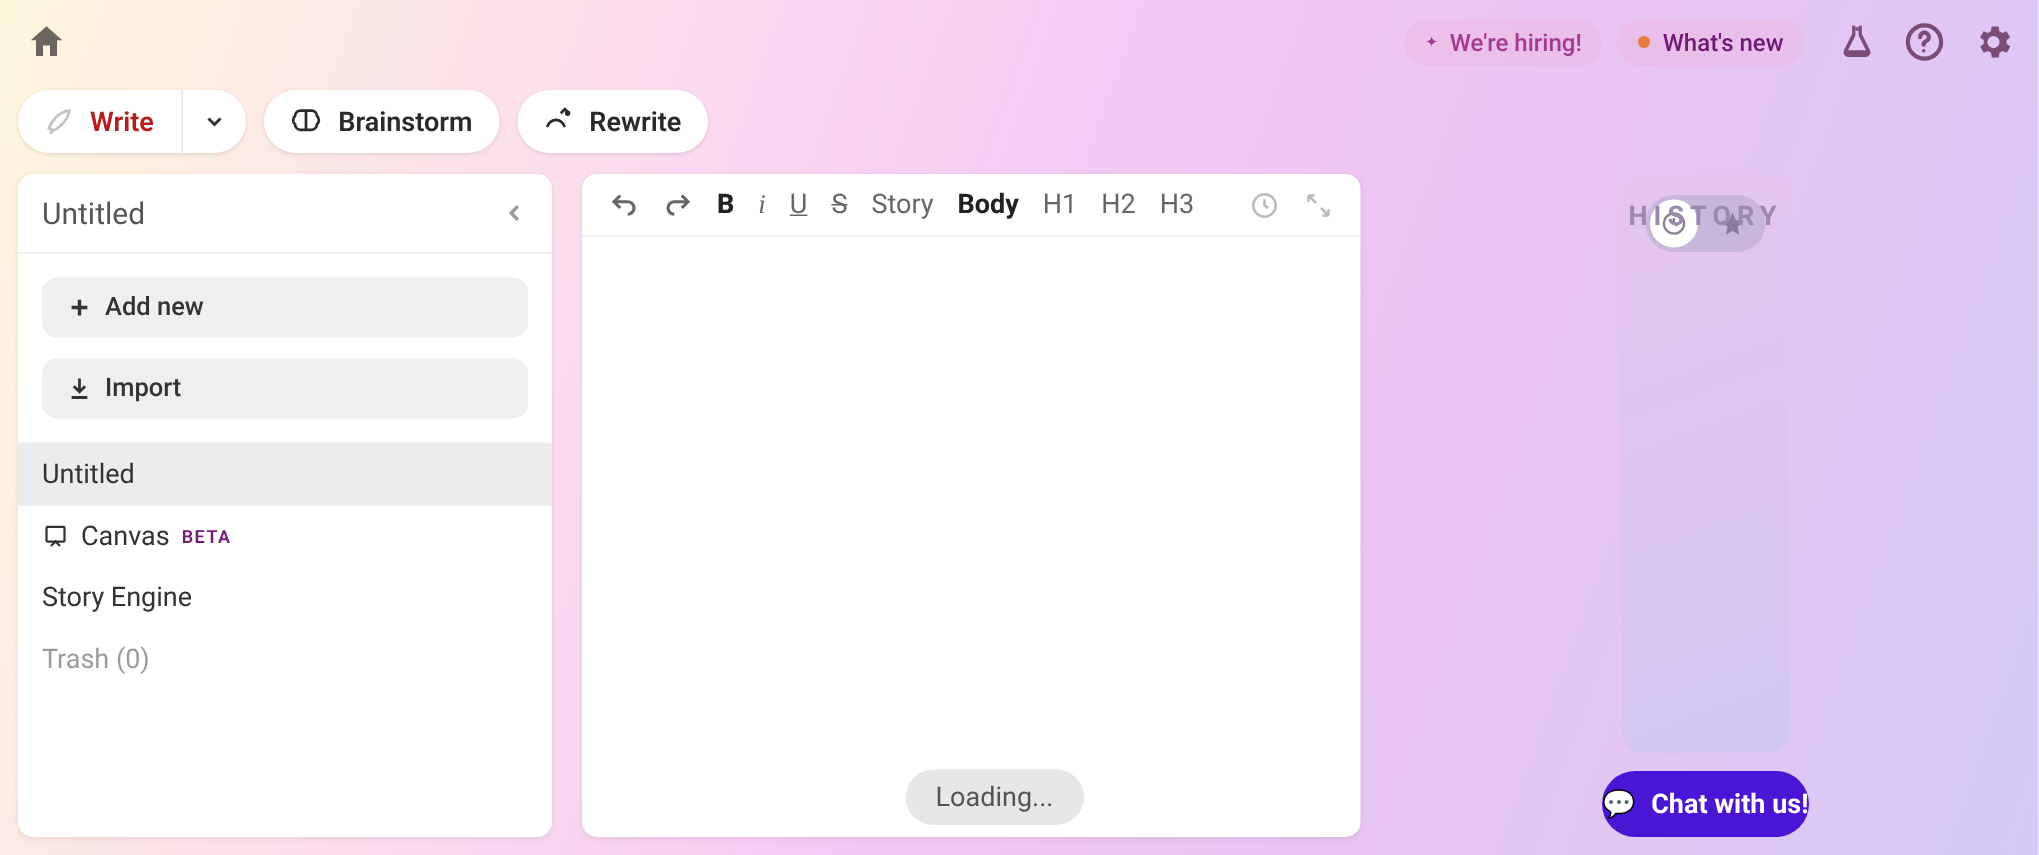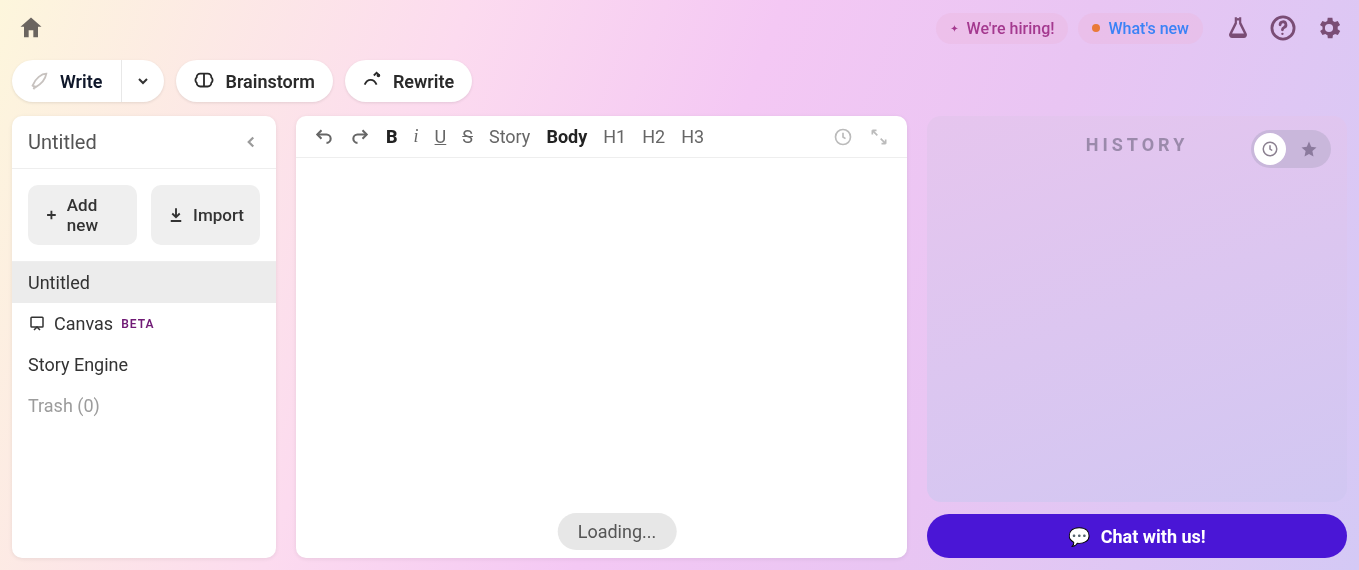--- a/index.html
+++ b/index.html
@@ -8,44 +8,44 @@
     background: linear-gradient(110deg, #fdf6dc 0%, #fcdbef 30%, #f4c8f4 50%, #e9c5f3 70%, #d4c9f5 100%);
   }
 
   
   .topbar { display:flex; align-items:center; height:56px; padding:0 16px; }
   .home-icon { color:#6b6560; cursor:pointer; }
   .spacer { flex:1; }
   .pill { border-radius:18px; padding:6px 14px; font-size:16px; font-weight:500; margin-left:10px; display:inline-flex; align-items:center; gap:8px; cursor:pointer; }
   .pill.hiring { background:rgba(236,184,225,0.45); color:#a4398f; }
   .pill.hiring .dot { font-size:10px; color:#a4398f; }
-  .pill.whatsnew { background:rgba(236,184,225,0.45); color:#3b82f6; }
+  .pill.whatsnew { background:rgba(236,184,225,0.45); color:#701a75; }
   .pill.whatsnew .dot { width:8px;height:8px;border-radius:50%; background:#e97a38; display:inline-block; }
   .top-icons { display:flex; align-items:center; gap:18px; margin-left:22px; color:#7a4d75; }
   .top-icons svg { cursor:pointer; }
 
   
   .actions { display:flex; align-items:center; gap:12px; padding:4px 12px 14px 12px; }
   .action-group { display:flex; align-items:center; background:#fff; border-radius:22px; box-shadow:0 1px 3px rgba(0,0,0,0.1); height:42px; }
   .action-group.split .main { padding:0 18px 0 16px; display:flex; align-items:center; gap:10px; height:100%; cursor:pointer; border-right:1px solid #e8e8e8; }
   .action-group.split .chev { width:42px; display:flex; align-items:center; justify-content:center; cursor:pointer; }
   .action-group.single { padding:0 18px 0 16px; display:flex; align-items:center; gap:10px; cursor:pointer; }
   .action-label { font-size:18px; font-weight:600; color:#2a2a2a; }
-  .action-label.dim { color:#0f172a; }
+  .action-label.dim { color:#b91c1c; }
   .action-icon { color:#2a2a2a; }
 
   
   .main-area { display:flex; padding:0 12px 12px 12px; gap:20px; height:calc(570px - 56px - 60px); }
 
   
-  .sidebar { width:264px; background:#fff; border-radius:10px; box-shadow:0 1px 4px rgba(0,0,0,0.08); display:flex; flex-direction:column; overflow:hidden; position:relative; }
+  .sidebar { width:356px; background:#fff; border-radius:10px; box-shadow:0 1px 4px rgba(0,0,0,0.08); display:flex; flex-direction:column; overflow:hidden; position:relative; }
   .sidebar-header { display:flex; align-items:center; justify-content:space-between; padding:14px 16px; border-bottom:1px solid #eee; }
   .sidebar-title { font-size:20px; color:#555; }
   .sidebar-header .chev-left { color:#9b9b9b; cursor:pointer; }
-  .sidebar-buttons { display:flex; gap:14px; padding:16px; }
+  .sidebar-buttons { display:flex; gap:14px; padding:16px;flex-direction:column; }
   .sb-btn { background:#efefef; border-radius:10px; padding:10px 16px; display:flex; align-items:center; gap:8px; font-size:17px; font-weight:500; color:#333; cursor:pointer; }
   .doc-list { flex:1; overflow-y:auto; position:relative; }
   .doc-item { padding:10px 16px; font-size:18px; color:#333; display:flex; align-items:center; gap:8px; cursor:pointer; }
   .doc-item.active { background:#ececec; }
   .beta-tag { font-size:12px; letter-spacing:1px; color:#701a75; font-weight:600; }
   .doc-item.trash { color:#9c9c9c; }
   
   .doc-list::-webkit-scrollbar { width:14px; }
   .doc-list::-webkit-scrollbar-track { background:#f0f0f0; }
 
@@ -56,21 +56,21 @@
   .tb-btn.bold { font-weight:800; color:#222; }
   .tb-btn.italic { font-style:italic; font-family:Georgia,serif; }
   .tb-btn.underline { text-decoration:underline; }
   .tb-btn.strike { text-decoration:line-through; }
   .tb-btn.body { font-weight:700; color:#222; }
   .tb-spacer { flex:1; }
   .editor-body { flex:1; position:relative;margin-left:31px; }
   .loading-pill { position:absolute; left:50%; transform:translateX(-50%); bottom:8px; background:#e7e7e7; color:#555; padding:8px 20px; border-radius:22px; font-size:18px; }
 
   
-  .rightcol { width:420px; display:flex; flex-direction:column; gap:12px; }
+  .rightcol { width:420px; display:flex; flex-direction:column; gap:12px;align-items:center; }
   .history-panel { flex:1; background:linear-gradient(160deg,#e6c5ee 0%, #d1c7f2 100%); border-radius:14px; position:relative; }
   .history-header { display:flex; align-items:center; justify-content:flex-end; padding:14px 16px; gap:14px; }
   .history-title { position:absolute; left:50%; transform:translateX(-50%); top:18px; font-size:18px; font-weight:700; letter-spacing:4px; color:#9b8aab; }
   .toggle { width:80px; height:38px; background:#c9b7db; border-radius:20px; display:flex; align-items:center; padding:3px; gap:4px; cursor:pointer; }
   .toggle .knob { width:32px; height:32px; border-radius:50%; background:#fff; display:flex; align-items:center; justify-content:center; color:#8b8090; }
   .toggle .star { flex:1; display:flex; align-items:center; justify-content:center; color:#8b7a9d; }
   .chat-btn { background:#4a16d6; color:#fff; border-radius:24px; height:44px; display:flex; align-items:center; justify-content:center; gap:10px; font-size:18px; font-weight:700; cursor:pointer; }
 
   svg { display:block; }
 </style>

